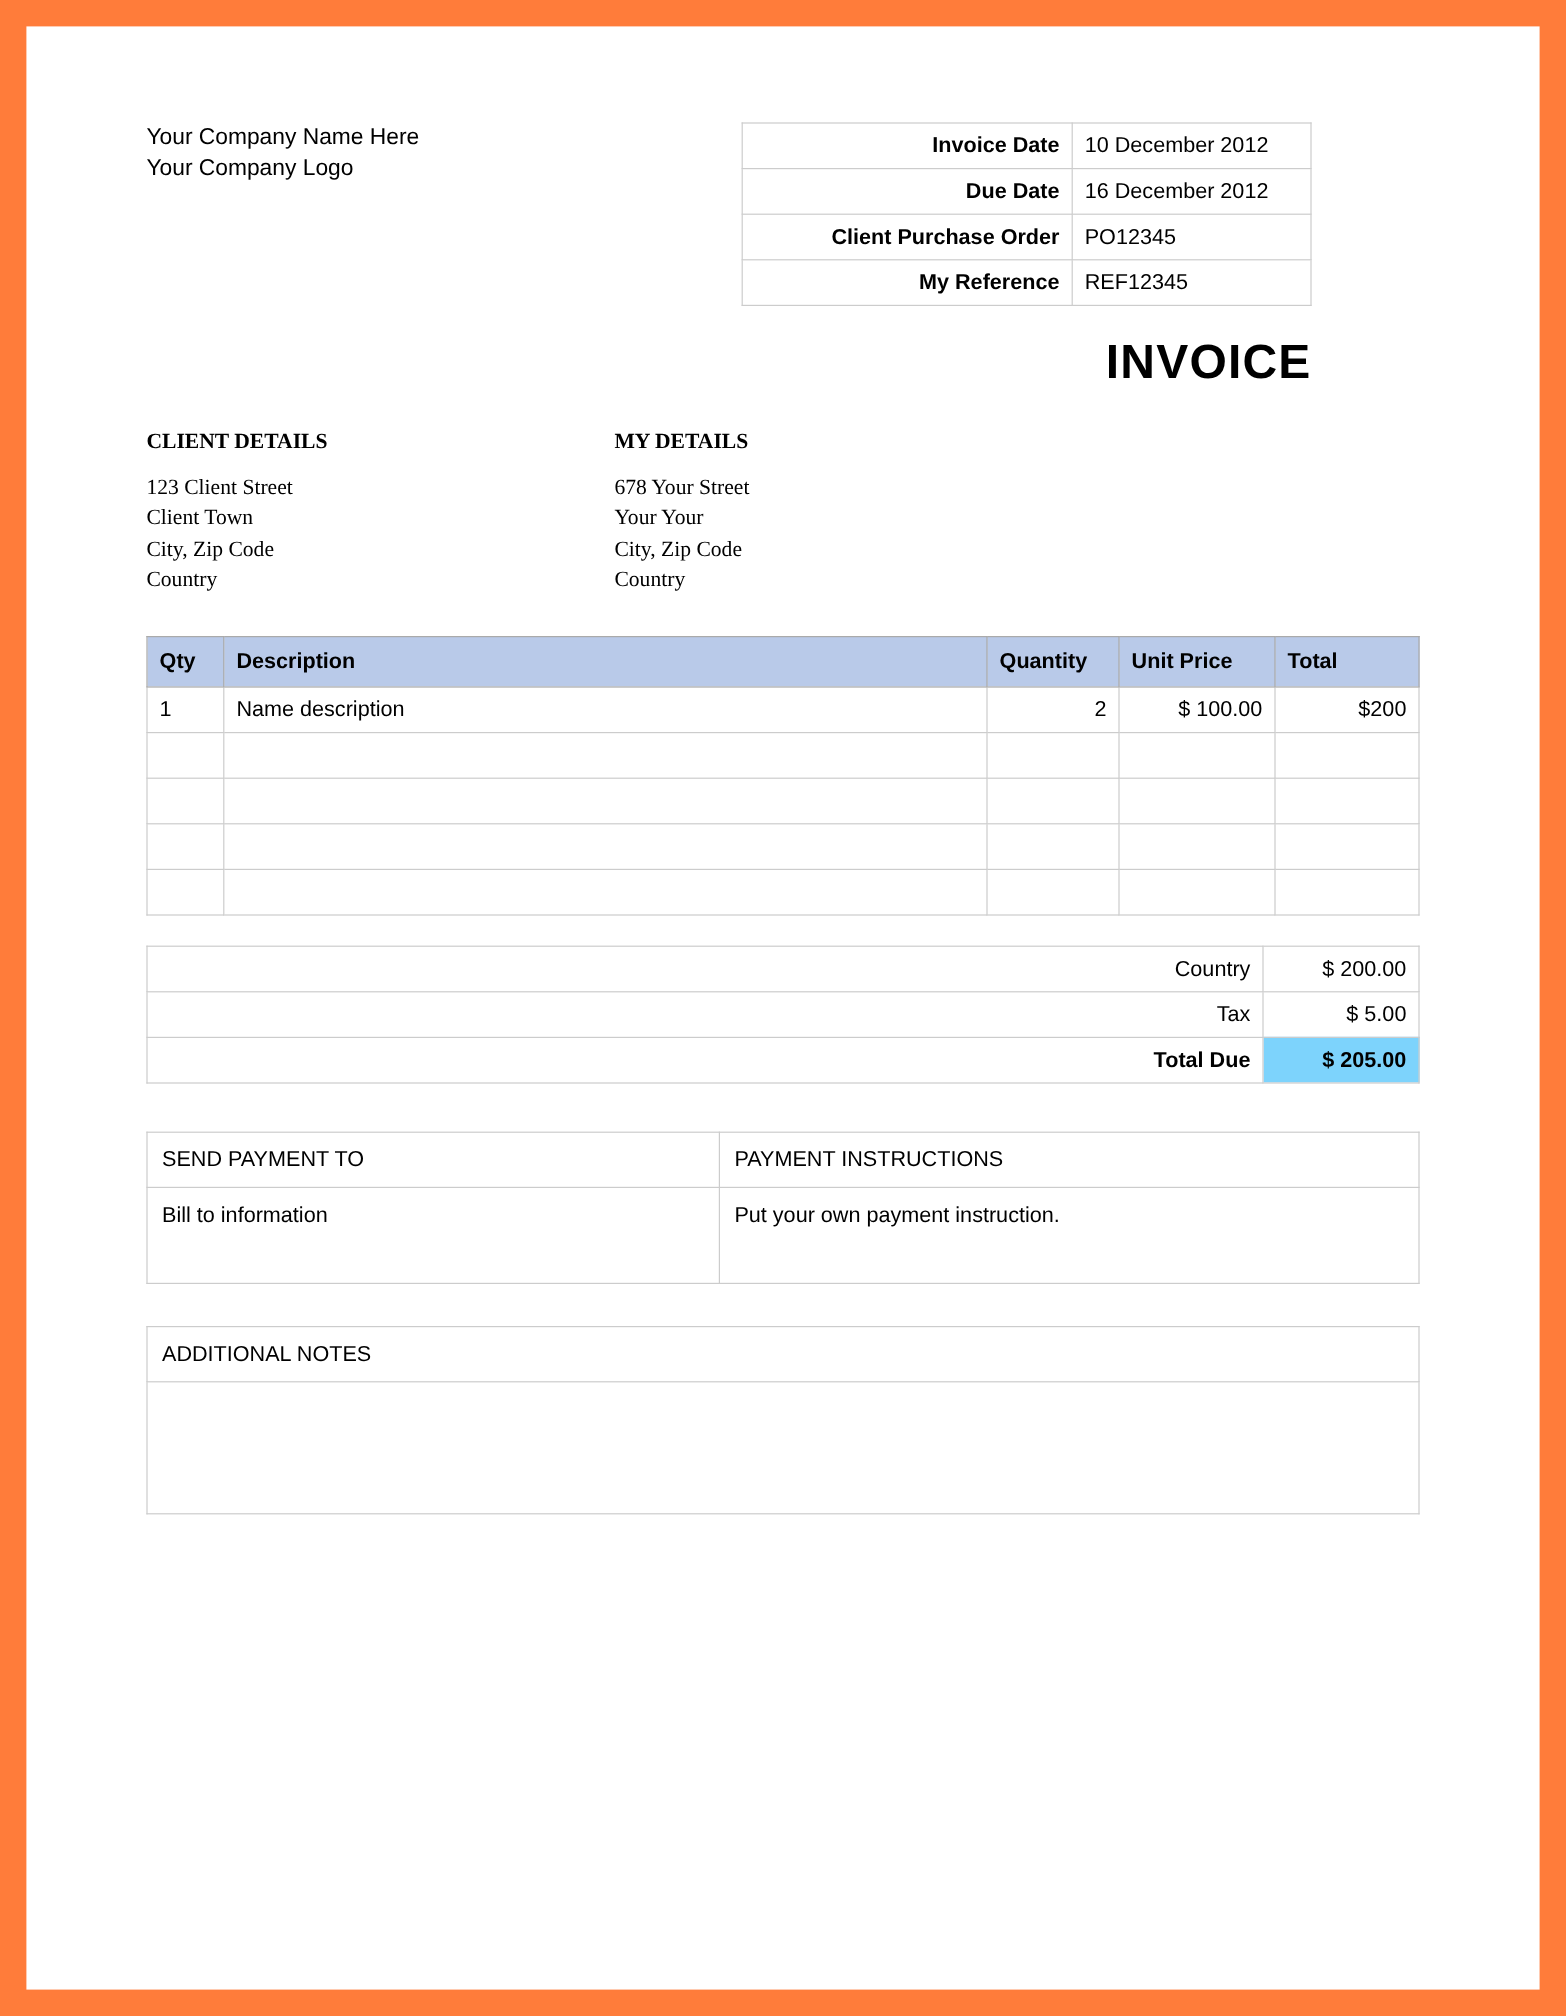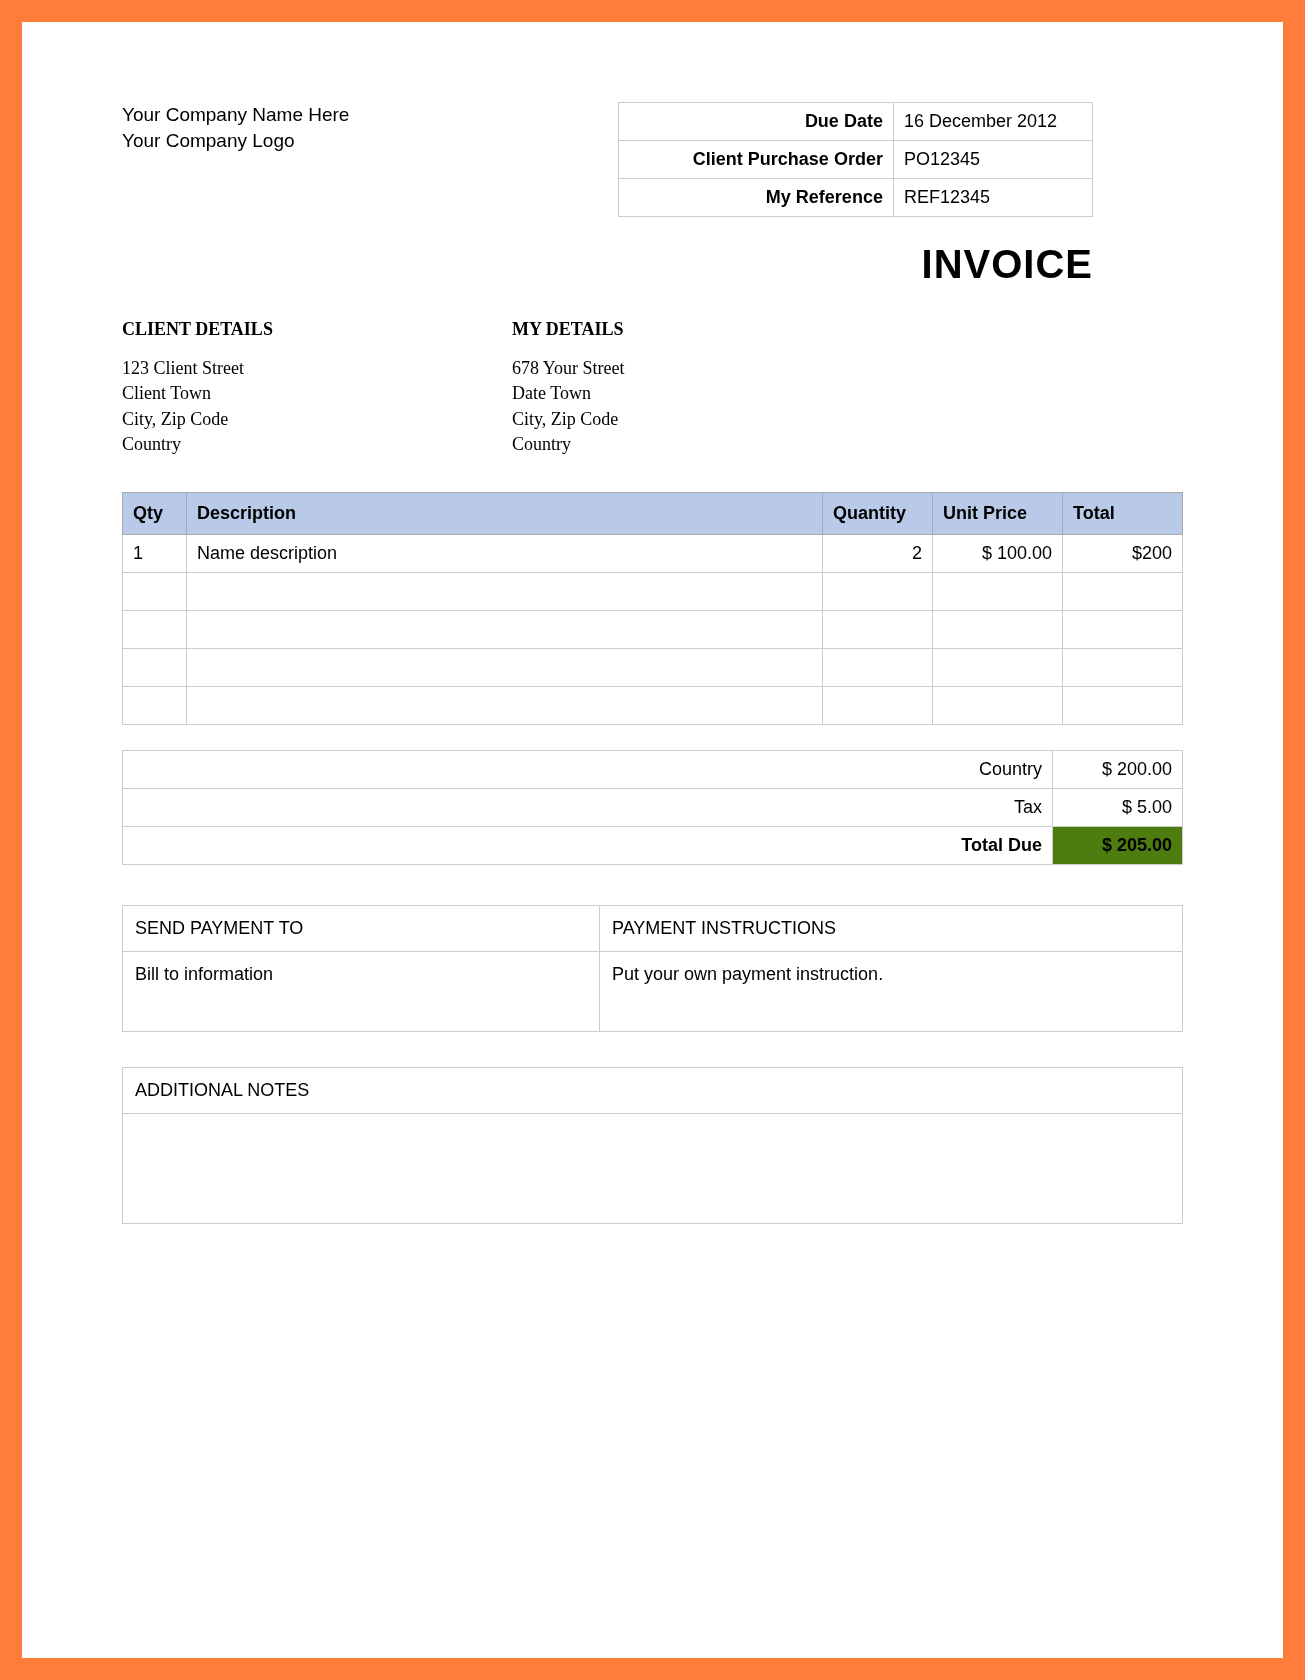--- a/index.html
+++ b/index.html
@@ -112,21 +112,21 @@
     width: auto;
   }
   .totals-table td.t-value {
     text-align: right;
     width: 130px;
   }
   .totals-table tr.due td {
     font-weight: bold;
   }
   .totals-table tr.due td.t-value {
-    background: #4d7c0f;
+    background: #7dd3fc;
   }
   .payment-table {
     width: 100%;
     border-collapse: collapse;
     font-size: 18px;
     margin-bottom: 35px;
   }
   .payment-table td {
     border: 1px solid #ccc;
     padding: 12px 12px;
@@ -153,20 +153,24 @@
 <div class="outer">
 
   <div class="top-area">
     <div class="company-block">
       <div>Your Company Name Here</div>
       <div>Your Company Logo</div>
     </div>
 
     <table class="meta-table">
       <tbody>
+          <tr>
+        <td class="label">Invoice Date</td>
+        <td class="value">10 December  2012</td>
+      </tr>
       <tr>
         <td class="label">Due Date</td>
         <td class="value">16 December  2012</td>
       </tr>
       <tr>
         <td class="label">Client Purchase Order</td>
         <td class="value">PO12345</td>
       </tr>
       <tr>
         <td class="label">My Reference</td>
@@ -182,21 +186,21 @@
     <div class="details-block client">
       <h3>CLIENT DETAILS</h3>
       <div>123 Client Street</div>
       <div>Client Town</div>
       <div>City, Zip Code</div>
       <div>Country</div>
     </div>
     <div class="details-block">
       <h3>MY DETAILS</h3>
       <div>678 Your Street</div>
-      <div>Date Town</div>
+      <div>Your Your</div>
       <div>City, Zip Code</div>
       <div>Country</div>
     </div>
   </div>
 
   <table class="items-table">
     <thead>
       <tr>
         <th class="col-qty">Qty</th>
         <th class="col-desc">Description</th>

